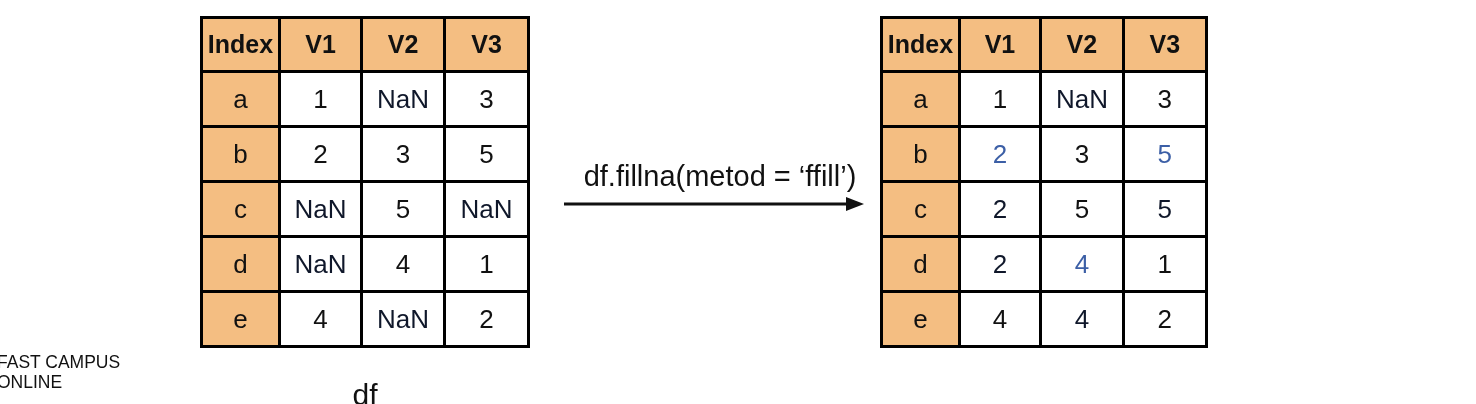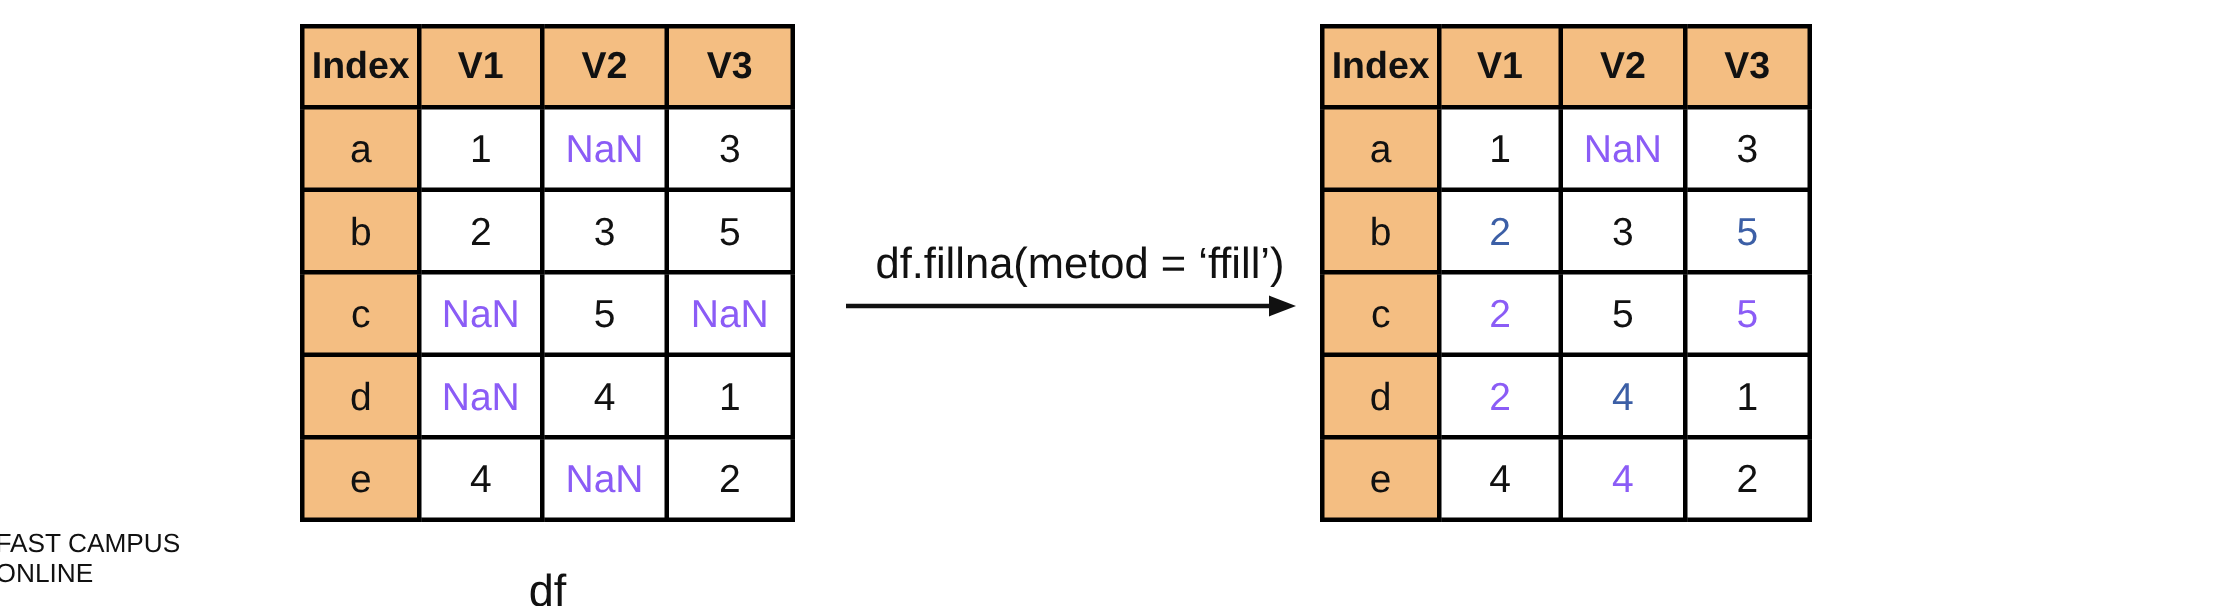--- a/index.html
+++ b/index.html
@@ -28,21 +28,21 @@
     background: #ffffff;
   }
   .dft thead tr { height: 54px; }
   .dft tbody tr { height: 55px; }
   .dft th {
     background: #F4BE82;
     font-weight: bold;
     font-size: 25px;
   }
   .dft td.idx { background: #F4BE82; }
-  .dft td.c-red   { color: #8b5cf6; }
+  .dft td.c-red   { color: #0f172a; }
   .dft td.c-blue  { color: #3C5FA6; }
   .dft td.c-black { color: #111111; }
   .df-label {
     position: absolute;
     left: 200px; top: 378px; width: 330px;
     text-align: center;
     font-size: 30px;
   }
   .transform-code {
     position: absolute;

